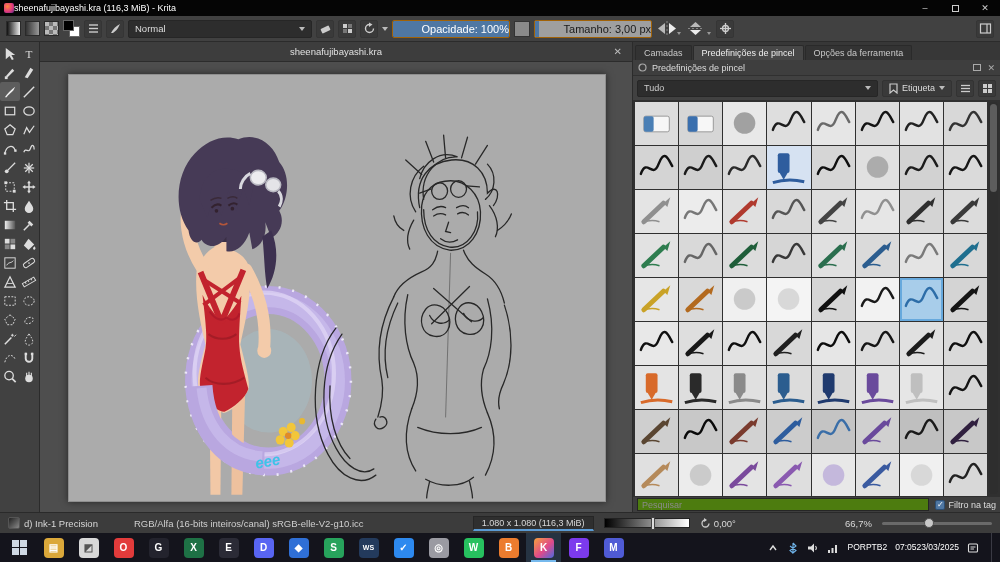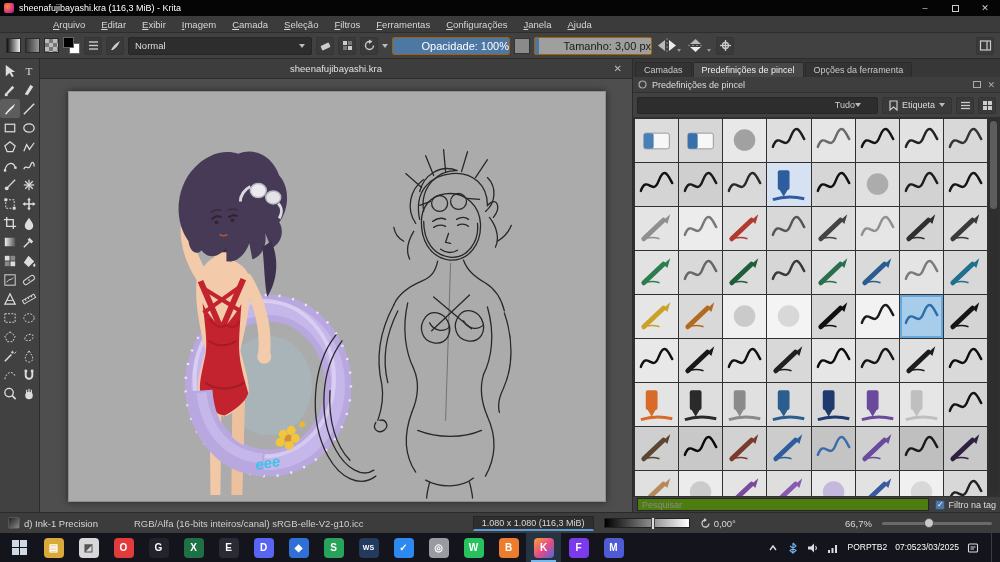--- a/index.html
+++ b/index.html
@@ -2,21 +2,21 @@
 <html><head>
 <meta charset="utf-8">
 <style>
   *{box-sizing:border-box;margin:0;padding:0;user-select:none}
   html,body{width:1000px;height:562px;overflow:hidden;background:#222;
     font-family:"Liberation Sans",sans-serif;}
   .window{width:1000px;height:562px;display:flex;flex-direction:column;position:relative}
 
   
   .titlebar{height:16px;background:#050505;color:#fff;display:flex;align-items:center;
-    font-size:9px;padding-left:4px;gap:5px;flex:0 0 16px}
+    font-size:9px;padding-left:4px;flex:0 0 16px}
   .title-icon{width:10px;height:10px;border-radius:2px;
     background:radial-gradient(circle at 35% 35%,#ff8a3c,#e03a7c 55%,#5a2a8a)}
   .win-controls{margin-left:auto;display:flex}
   .win-btn{width:30px;height:16px;display:flex;align-items:center;justify-content:center;color:#ccc;font-size:9px}
   .max-box{width:7px;height:7px;border:1px solid #ccc}
 
   
   .menubar{height:17px;background:#3b3b3b;border-bottom:1px solid #2d2d2d;display:flex;
     align-items:center;gap:2px;padding-left:46px;font-size:9.5px;color:#d6d6d6;flex:0 0 17px}
   .menu-item{display:inline-block;padding:1px 7px;cursor:default}
@@ -73,21 +73,21 @@
   .panel-tabs{height:18px;display:flex;align-items:flex-end;background:#373737;padding-left:2px;
     gap:1px;font-size:9px;color:#c9c9c9;flex:0 0 18px}
   .ptab{padding:2px 8px;background:#333;border:1px solid #2a2a2a;border-bottom:none;border-radius:2px 2px 0 0}
   .ptab.active{background:#474747;color:#eee}
   .docker-header{height:16px;display:flex;align-items:center;gap:5px;padding:0 5px;font-size:9px;
     color:#ddd;background:#3e3e3e;border-bottom:1px solid #303030;flex:0 0 16px}
   .dh-icons{margin-left:auto;display:flex;gap:6px;color:#aaa;font-size:9px;align-items:center}
   .float-icon{width:8px;height:7px;border:1px solid #aaa;position:relative}
   .docker-controls{height:24px;display:flex;align-items:center;gap:4px;padding:0 4px;flex:0 0 24px}
   .combo{flex:1;height:17px;background:#2d2d2d;border:1px solid #262626;border-radius:2px;
-    display:flex;align-items:center;justify-content:flex-end;padding:0 16px;font-size:9px;color:#ccc}
+    display:flex;align-items:center;justify-content:space-between;padding:0 6px;font-size:9px;color:#ccc}
   .tag-btn{height:17px;display:flex;align-items:center;gap:4px;border:1px solid #333;background:#3a3a3a;
     border-radius:2px;padding:0 6px;font-size:9px;color:#ddd}
   .icon-btn{width:18px;height:17px;display:flex;align-items:center;justify-content:center;
     border:1px solid #333;background:#3a3a3a;border-radius:2px}
   .icon-btn svg{width:11px;height:11px}
   .brush-area{flex:1;position:relative;min-height:0;background:#303030;overflow:hidden}
   .brush-grid{position:absolute;left:2px;top:2px;right:13px;bottom:0;display:grid;
     grid-template-columns:repeat(8,1fr);grid-auto-rows:43px;gap:1px;overflow:hidden}
   .bcell{position:relative;display:flex;align-items:center;justify-content:center}
   .bcell svg{width:100%;height:100%}
@@ -145,33 +145,20 @@
     <span>sheenafujibayashi.kra (116,3 MiB) - Krita</span>
     <div class="win-controls">
       <div class="win-btn">–</div>
       <div class="win-btn">
           <span class="max-box"></span>
         </div>
       <div class="win-btn">✕</div>
     </div>
   </div>
 
-  <div class="menubar" id="menu-items">
-      <span class="menu-item">Arquivo</span>
-      <span class="menu-item">Editar</span>
-      <span class="menu-item">Exibir</span>
-      <span class="menu-item">Imagem</span>
-      <span class="menu-item">Camada</span>
-      <span class="menu-item">Seleção</span>
-      <span class="menu-item">Filtros</span>
-      <span class="menu-item">Ferramentas</span>
-      <span class="menu-item">Configurações</span>
-      <span class="menu-item">Janela</span>
-      <span class="menu-item">Ajuda</span>
-    </div>
 
   <div class="toolbar">
     <div class="swatch sw-grad"></div>
     <div class="swatch sw-grad2"></div>
     <div class="swatch sw-pattern"></div>
     <div class="colorchip">
       <div class="bg"></div>
       <div class="fg"></div>
     </div>
     <div class="tb-btn">

